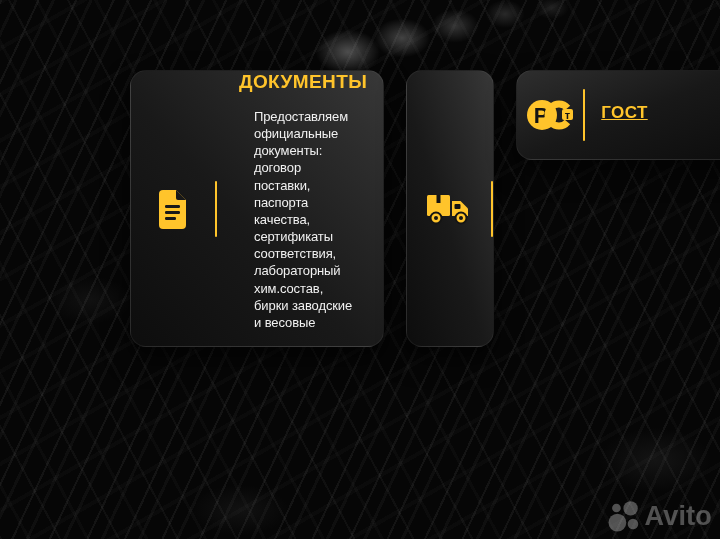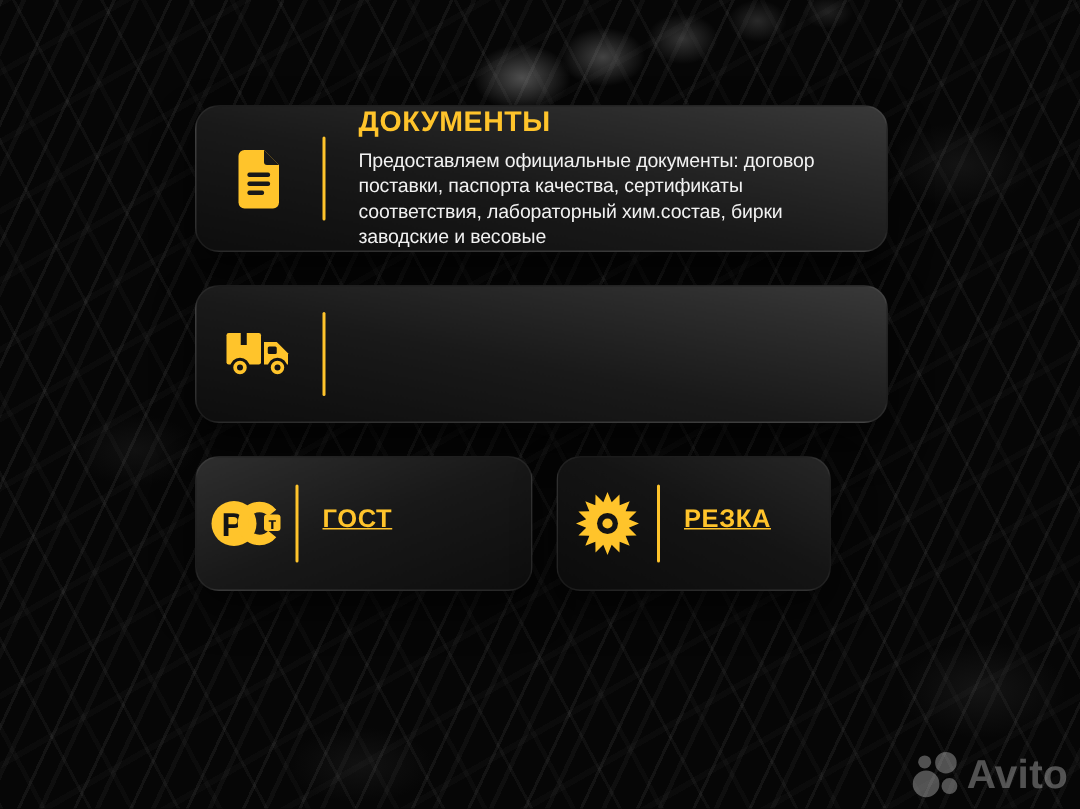--- a/index.html
+++ b/index.html
@@ -14,42 +14,42 @@
       radial-gradient(28px 20px at 505px 14px, rgba(105,105,105,.35), transparent 70%),
       radial-gradient(24px 16px at 552px 8px,  rgba(90,90,90,.30),  transparent 70%),
       radial-gradient(70px 40px at 640px 110px, rgba(80,80,80,.18), transparent 70%),
       radial-gradient(80px 46px at 655px 460px, rgba(95,95,95,.16), transparent 70%),
       radial-gradient(60px 34px at 90px 300px,  rgba(80,80,80,.15), transparent 70%),
       radial-gradient(70px 36px at 240px 510px, rgba(90,90,90,.14), transparent 70%),
       repeating-linear-gradient(115deg, rgba(255,255,255,.055) 0 2px, transparent 2px 13px, rgba(255,255,255,.035) 13px 16px, transparent 16px 34px),
       repeating-linear-gradient(62deg,  rgba(255,255,255,.04) 0 2px, transparent 2px 24px, rgba(255,255,255,.025) 24px 27px, transparent 27px 52px),
       repeating-linear-gradient(150deg, rgba(255,255,255,.02) 0 4px, transparent 4px 40px);
   }
-  .stack{position:absolute;left:130px;top:70px;width:462px;display:flex;flex-direction:column;gap:22px;}
+  .stack{position:absolute;left:130px;top:70px;width:462px;display:flex;flex-direction:row;gap:22px;}
   .card{
     display:flex;align-items:center;border-radius:16px;
     background:linear-gradient(to top right,#0d0d0d 0%,#191919 45%,#2c2c2c 80%,#383838 100%);
     border:1px solid rgba(255,255,255,.06);
     box-shadow:0 12px 26px rgba(0,0,0,.6);
     box-sizing:border-box;
   }
   .card-wide{min-height:92px;}
   .card-small{height:90px;}
   .row{display:flex;gap:16px;}
   .card-small.gost{width:225px;background:linear-gradient(to top left,#0d0d0d 0%,#181818 50%,#2e2e2e 100%);}
   .card-small.cut{width:183px;background:linear-gradient(to top right,#0b0b0b 0%,#141414 55%,#262626 100%);}
   .icon-box{flex:0 0 84px;display:flex;align-items:center;justify-content:center;}
   .card-small .icon-box{flex:0 0 66px;}
   .divider{flex:0 0 2px;width:2px;height:56px;border-radius:2px;background:#FFC42B;}
   .card-small .divider{height:52px;}
   .content{flex:1;padding:0 16px 0 22px;}
   .card-small .content{padding:0 10px 0 16px;}
   .title{margin:0 0 5px 0;font-size:19px;font-weight:bold;color:#FFC42B;letter-spacing:.4px;}
   .card-small .title{font-size:17px;text-decoration:underline;}
-  .desc{margin:0;font-size:13px;line-height:1.32;color:#F1F1F1;letter-spacing:-0.1px;}
+  .desc{margin:15px;font-size:13px;line-height:1.32;color:#F1F1F1;letter-spacing:-0.1px;}
   .card-small .desc{font-size:12.5px;}
   .watermark{
     position:absolute;right:8px;bottom:6px;display:flex;align-items:center;gap:4px;
     color:rgba(255,255,255,.30);
   }
   .watermark .wordmark{font-size:27px;font-weight:bold;letter-spacing:.2px;}
   svg{display:block;}
 </style>
 </head>
 <body>

